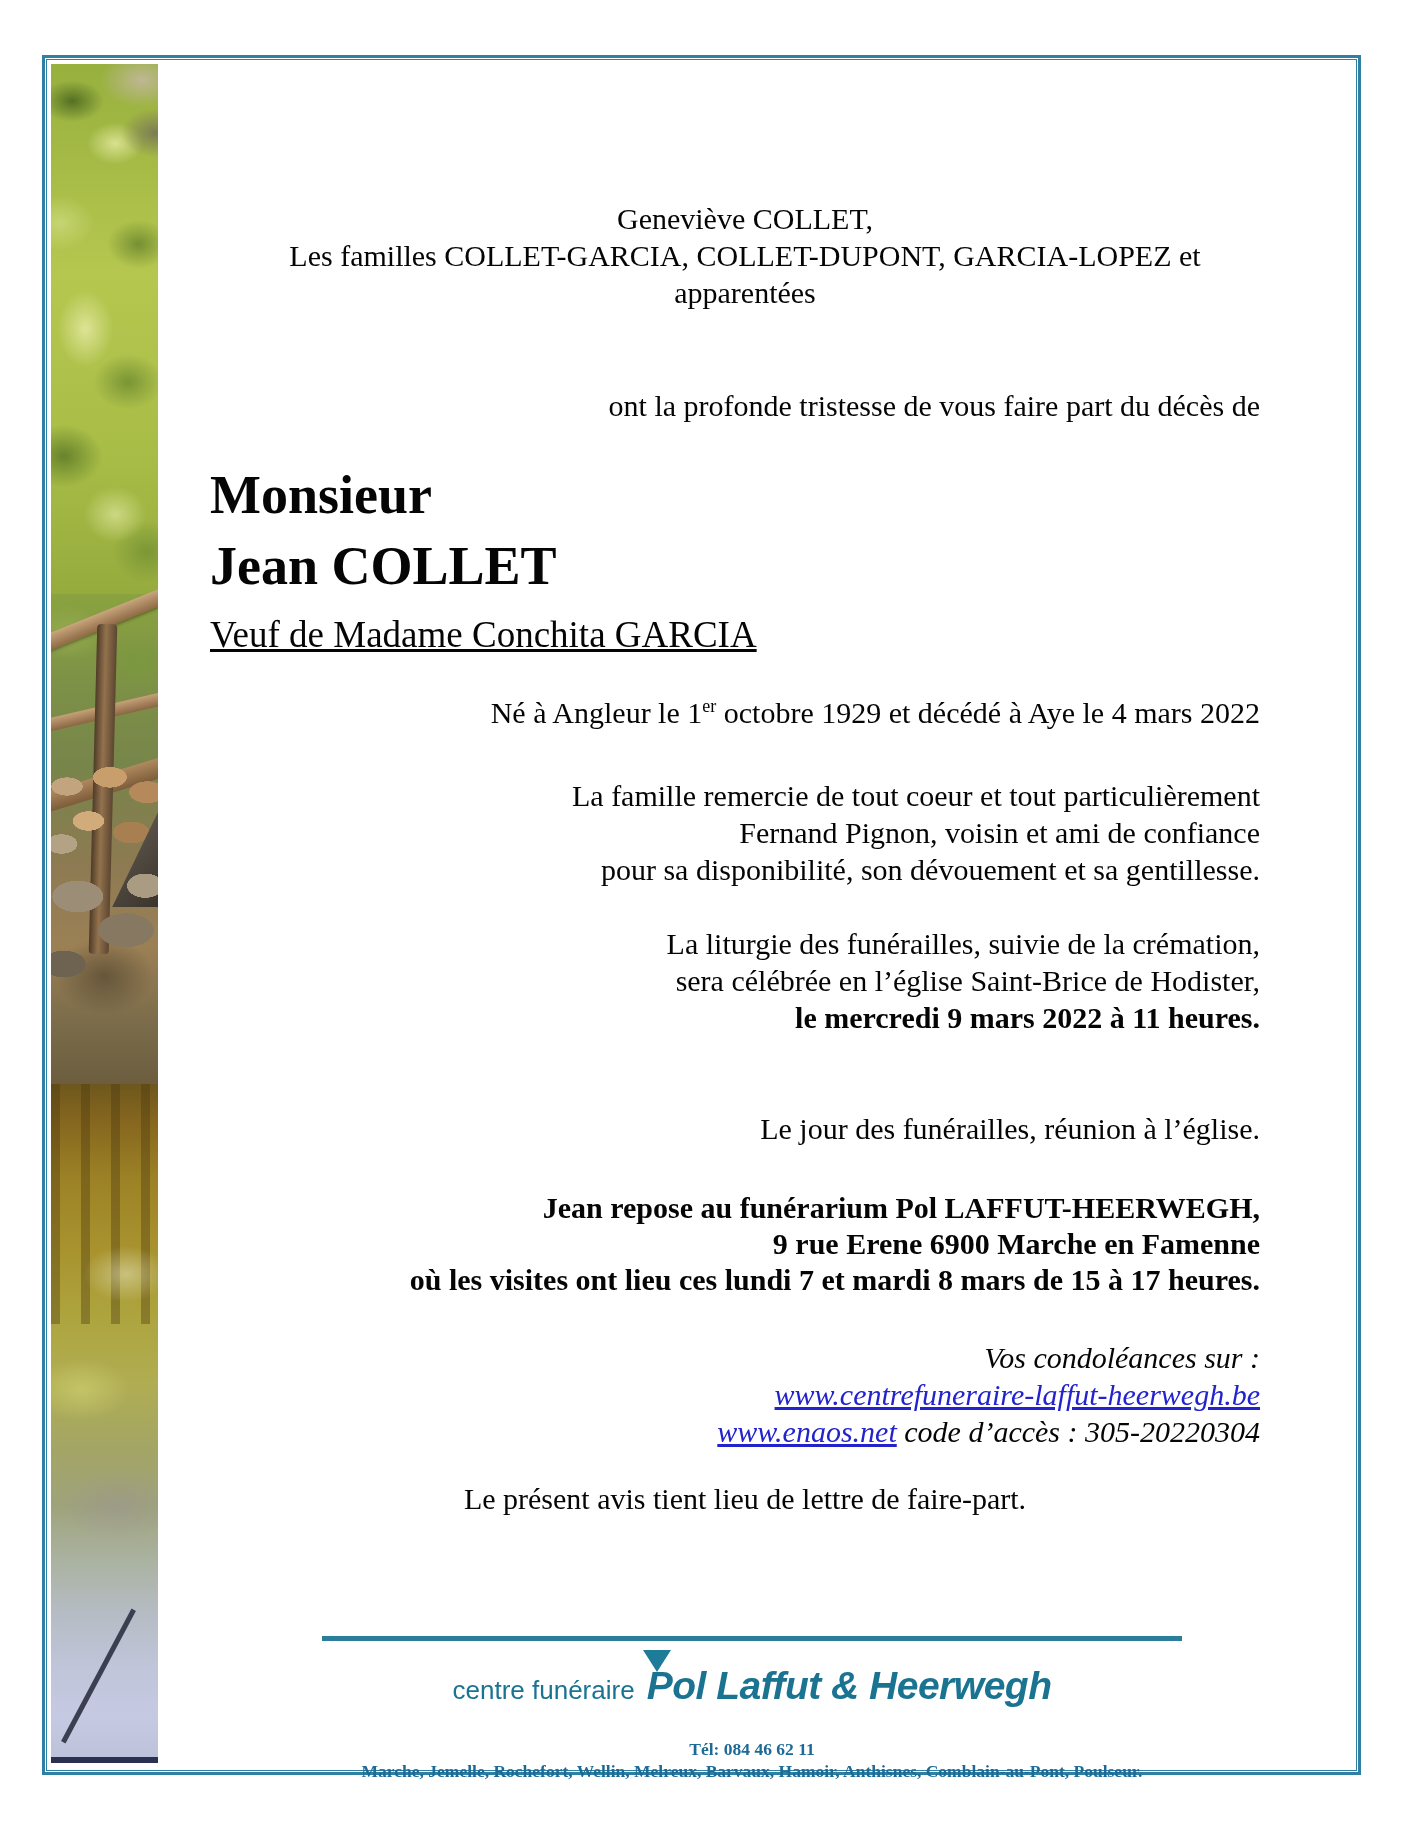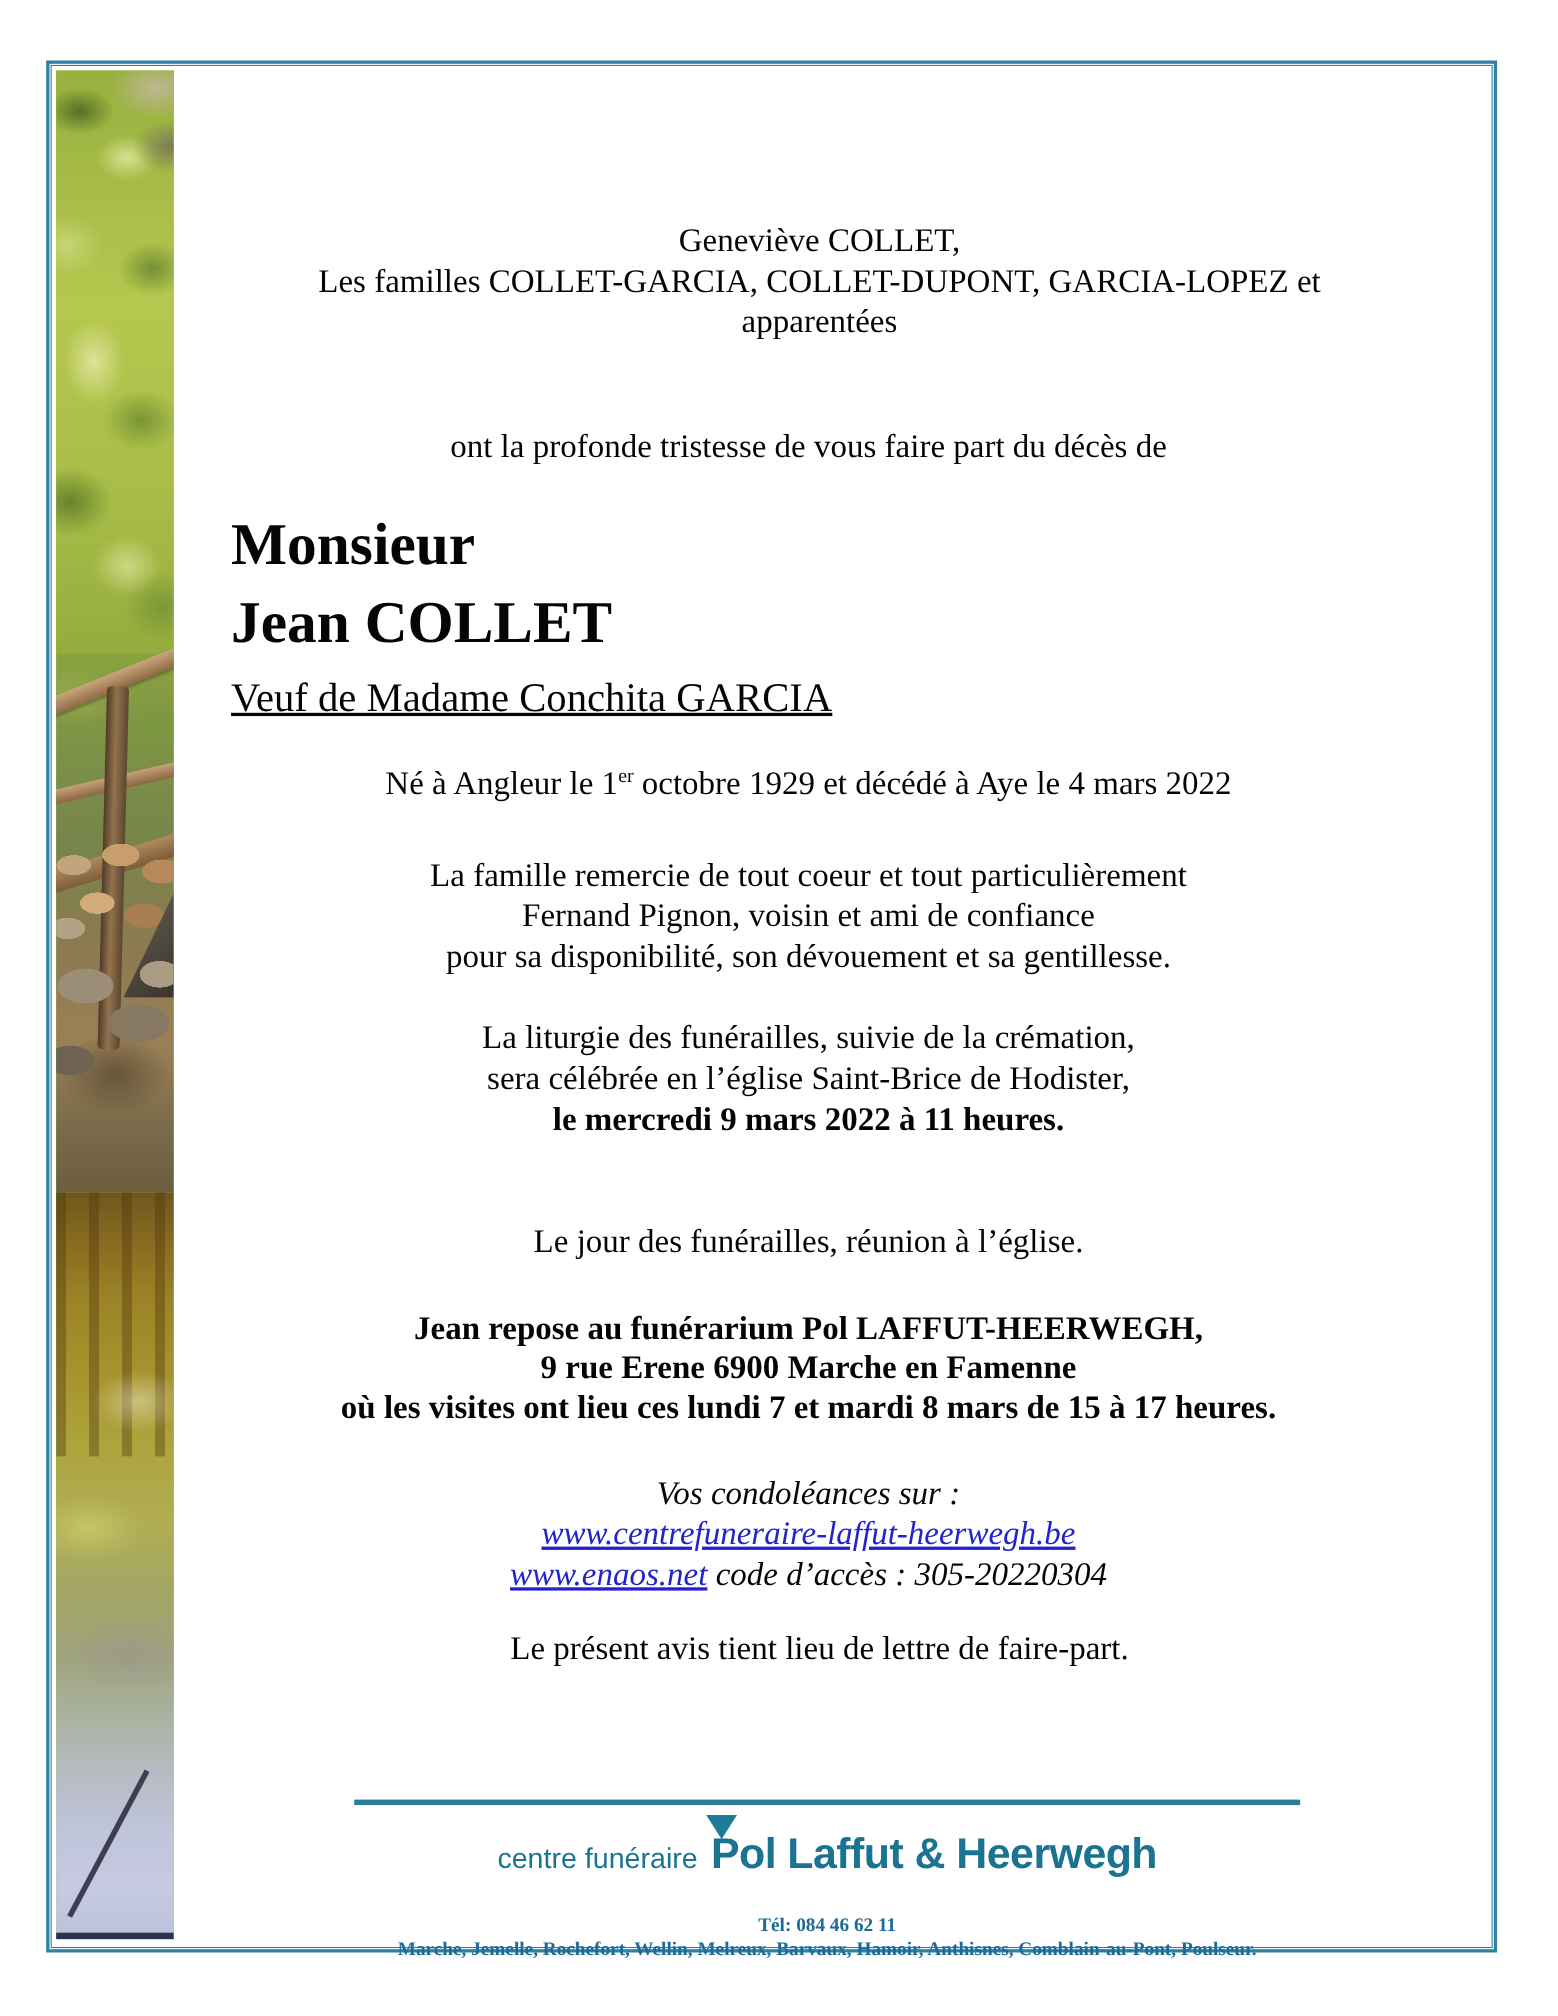--- a/index.html
+++ b/index.html
@@ -84,38 +84,38 @@
     background-repeat:no-repeat;
     background-size:auto,auto,auto,107px 240px,auto;
   }
   .ph-stick{left:45px;bottom:12px;width:5px;height:150px;background:#3c3f52;transform:rotate(28deg);}
   .ph-edge{left:0;bottom:0;width:107px;height:6px;background:#2b3150;}
 
   
   .para{position:absolute;left:210px;width:1050px;font-size:30px;line-height:37px;}
   .line{white-space:nowrap;}
   .l-left{text-align:center;padding-left:20px;}
-  .l-center{text-align:center;}
+  .l-center{text-align:right;}
   .l-right{text-align:right;font-weight:bold;font-style:italic;}
   .bold{font-weight:bold;}
   .italic{font-style:italic;}
   .title-block{font-size:54px;line-height:71px;font-weight:bold;}
   .veuf{font-size:37px;line-height:46px;text-align:left;text-decoration:underline;}
   sup{font-size:0.6em;vertical-align:super;line-height:0;}
   a.doc-link{color:#2323cd;text-decoration:underline;font-style:italic;}
 
   
   .footer-rule{position:absolute;left:322px;top:1636px;width:860px;height:5px;background:#2b7d9c;}
   .brand-row{
     position:absolute;left:310px;top:1664px;width:884px;
     display:flex;align-items:baseline;justify-content:center;gap:12px;
     font-family:"Liberation Sans", sans-serif;color:#1a7391;
   }
   .brand-small{font-size:26px;}
-  .brand-large-wrap{position:relative;display:inline-block;}
+  .brand-large-wrap{position:relative;display:inline-block;font-style:italic;}
   .brand-large{font-size:39px;font-weight:bold;letter-spacing:-0.5px;}
   .brand-triangle{
     position:absolute;left:-4px;top:-14px;width:0;height:0;
     border-left:14px solid transparent;border-right:14px solid transparent;
     border-top:22px solid #1f7c98;
   }
   .towns{position:absolute;left:310px;top:1712px;width:884px;text-align:center;
     font-size:17.5px;font-weight:bold;color:#1d6a97;white-space:nowrap;line-height:22px;margin-top:48px;}
   .phone{position:absolute;left:310px;top:1738px;width:884px;text-align:center;
     font-size:17.5px;font-weight:bold;color:#1d6a97;line-height:22px;}

